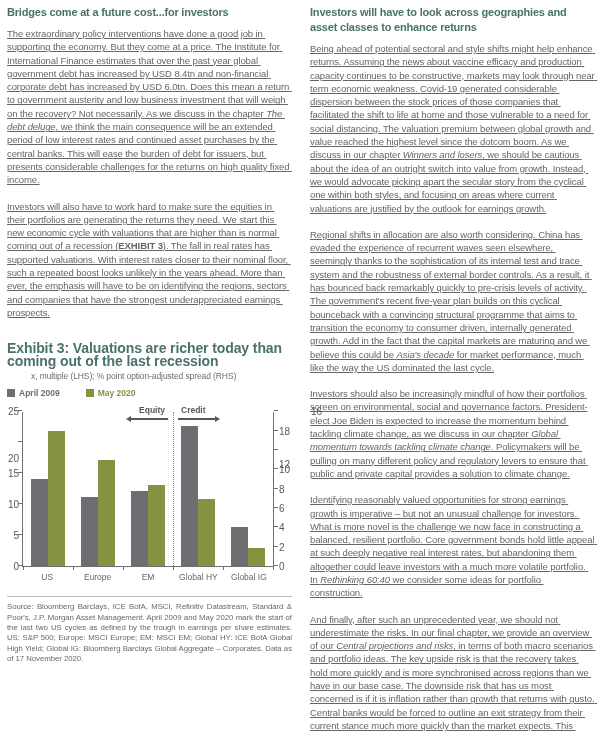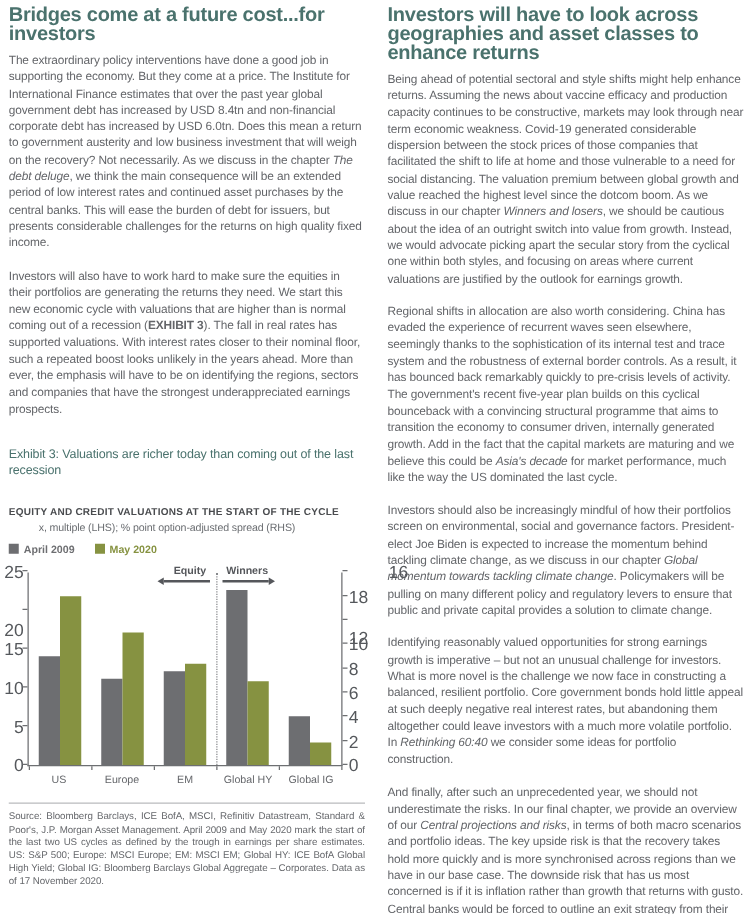--- a/index.html
+++ b/index.html
@@ -2,49 +2,49 @@
 <html><head>
 <meta charset="utf-8">
 <style>
   * { margin:0; padding:0; box-sizing:border-box; }
   html,body { width:602px; height:731px; background:#ffffff; overflow:hidden; }
   body { font-family:"Liberation Sans", sans-serif; color:#636569; }
   .page { display:flex; gap:18px; padding:5px 7px 0 7px; width:602px; height:731px; }
   .col { flex:1 1 0; min-width:0; }
 
   h1.heading {
-    font-size:16px; line-height:15px; font-weight:bold; color:#4a726d;
+    font-size:11px; line-height:15px; font-weight:bold; color:#4a726d;
     letter-spacing:-0.2px; margin-bottom:7px;
   }
   p.body {
     font-size:9.5px; line-height:13.3px; letter-spacing:-0.1px;
     color:#636569; margin-bottom:13px; text-align:left;
   }
-  p.body span { white-space:pre-wrap; }
+  p.body span { white-space:pre-wrap;text-decoration:underline; }
 
   .exhibit { margin-top:23px; }
   h2.exhibit-title {
-    font-size:10px; line-height:13px; font-weight:normal; color:#4a726d;
-    letter-spacing:-0.1px; margin-bottom:22px;
+    font-size:14px; line-height:13px; font-weight:bold; color:#4a726d;
+    letter-spacing:-0.1px; margin-bottom:3px;
   }
   .chart-kicker {
     font-size:8px; font-weight:bold; color:#4a4c4f; letter-spacing:0.2px;
     margin-bottom:3px;
   }
   .chart-subtitle { font-size:8.5px; color:#6a6d71; letter-spacing:-0.1px; margin-bottom:7px;margin-left:24px; }
 
-  .legend { display:flex; gap:16px; align-items:center; margin-bottom:9px; }
+  .legend { display:flex; gap:26px; align-items:center; margin-bottom:9px; }
   .legend-item { display:flex; align-items:center; gap:4px; font-size:8.5px; font-weight:bold; }
   .swatch { width:8px; height:8px; display:inline-block; }
 
   .chart-row { display:flex; margin-top:14px; }
   .axis { position:relative; height:155px; }
   .axisL { width:15px; }
   .axisR { width:18px; }
-  .tick-label { position:absolute; font-size:14px; color:#55585c; line-height:9px; }
+  .tick-label { position:absolute; font-size:10px; color:#55585c; line-height:9px; }
   .axisL .tick-label { right:3px; }
   .axisR .tick-label { left:5px; }
 
   .plot {
     flex:1 1 0; position:relative; height:155px;
     border-left:1px solid #6d6f72; border-right:1px solid #6d6f72; border-bottom:1px solid #6d6f72;
   }
   .tickmark { position:absolute; width:4px; height:1px; background:#6d6f72; }
   .tickmark.l { left:-5px; }
   .tickmark.r { right:-5px; }
@@ -87,21 +87,20 @@
 
 <div class="page">
 
   <div class="col">
     <h1 class="heading">Bridges come at a future cost...for investors</h1>
     <p class="body"><span>The extraordinary policy interventions have done a good job in supporting the economy. But they come at a price. The Institute for International Finance estimates that over the past year global government debt has increased by USD 8.4tn and non-financial corporate debt has increased by USD 6.0tn. Does this mean a return to government austerity and low business investment that will weigh on the recovery? Not necessarily. As we discuss in the chapter </span><span style="font-style: italic;">The debt deluge</span><span>, we think the main consequence will be an extended period of low interest rates and continued asset purchases by the central banks. This will ease the burden of debt for issuers, but presents considerable challenges for the returns on high quality fixed income.</span></p>
     <p class="body"><span>Investors will also have to work hard to make sure the equities in their portfolios are generating the returns they need. We start this new economic cycle with valuations that are higher than is normal coming out of a recession (</span><span style="font-weight: bold;">EXHIBIT 3</span><span>). The fall in real rates has supported valuations. With interest rates closer to their nominal floor, such a repeated boost looks unlikely in the years ahead. More than ever, the emphasis will have to be on identifying the regions, sectors and companies that have the strongest underappreciated earnings prospects.</span></p>
 
     <div class="exhibit">
       <h2 class="exhibit-title">Exhibit 3: Valuations are richer today than coming out of the last recession</h2>
-      <div class="chart-kicker">EQUITY AND CREDIT VALUATIONS AT THE START OF THE CYCLE</div>
       <div class="chart-subtitle">x, multiple (LHS); % point option-adjusted spread (RHS)</div>
 
       <div class="legend">
         <div class="legend-item">
           <span class="swatch" style="background: rgb(109, 110, 113);"></span>
           <span style="color: rgb(109, 110, 113);">April 2009</span>
         </div>
         <div class="legend-item">
           <span class="swatch" style="background: rgb(134, 146, 65);"></span>
           <span style="color: rgb(134, 146, 65);">May 2020</span>
@@ -115,21 +114,21 @@
               <div class="tick-label" style="bottom: 27px;">5</div>
               <div class="tick-label" style="bottom: 58px;">10</div>
               <div class="tick-label" style="bottom: 89px;">15</div>
               <div class="tick-label" style="bottom: 104px;">20</div>
               <div class="tick-label" style="bottom: 151px;">25</div>
             </div>
           <div class="plot" id="plot">
             <div class="chart-divider"></div>
             <div class="annot-label annot-equity">Equity</div>
             <div class="arrow arrow-equity"></div>
-            <div class="annot-label annot-credit">Winners</div>
+            <div class="annot-label annot-credit">Credit</div>
             <div class="arrow arrow-credit"></div>
             <div class="bars" id="bars">
                 <div class="group">
                   <div class="bar" style="height: 86.8px; background: rgb(109, 110, 113);"></div>
                   <div class="bar" style="height: 135.16px; background: rgb(134, 146, 65);"></div>
                 </div>
                 <div class="group">
                   <div class="bar" style="height: 68.82px; background: rgb(109, 110, 113);"></div>
                   <div class="bar" style="height: 106.02px; background: rgb(134, 146, 65);"></div>
                 </div>

